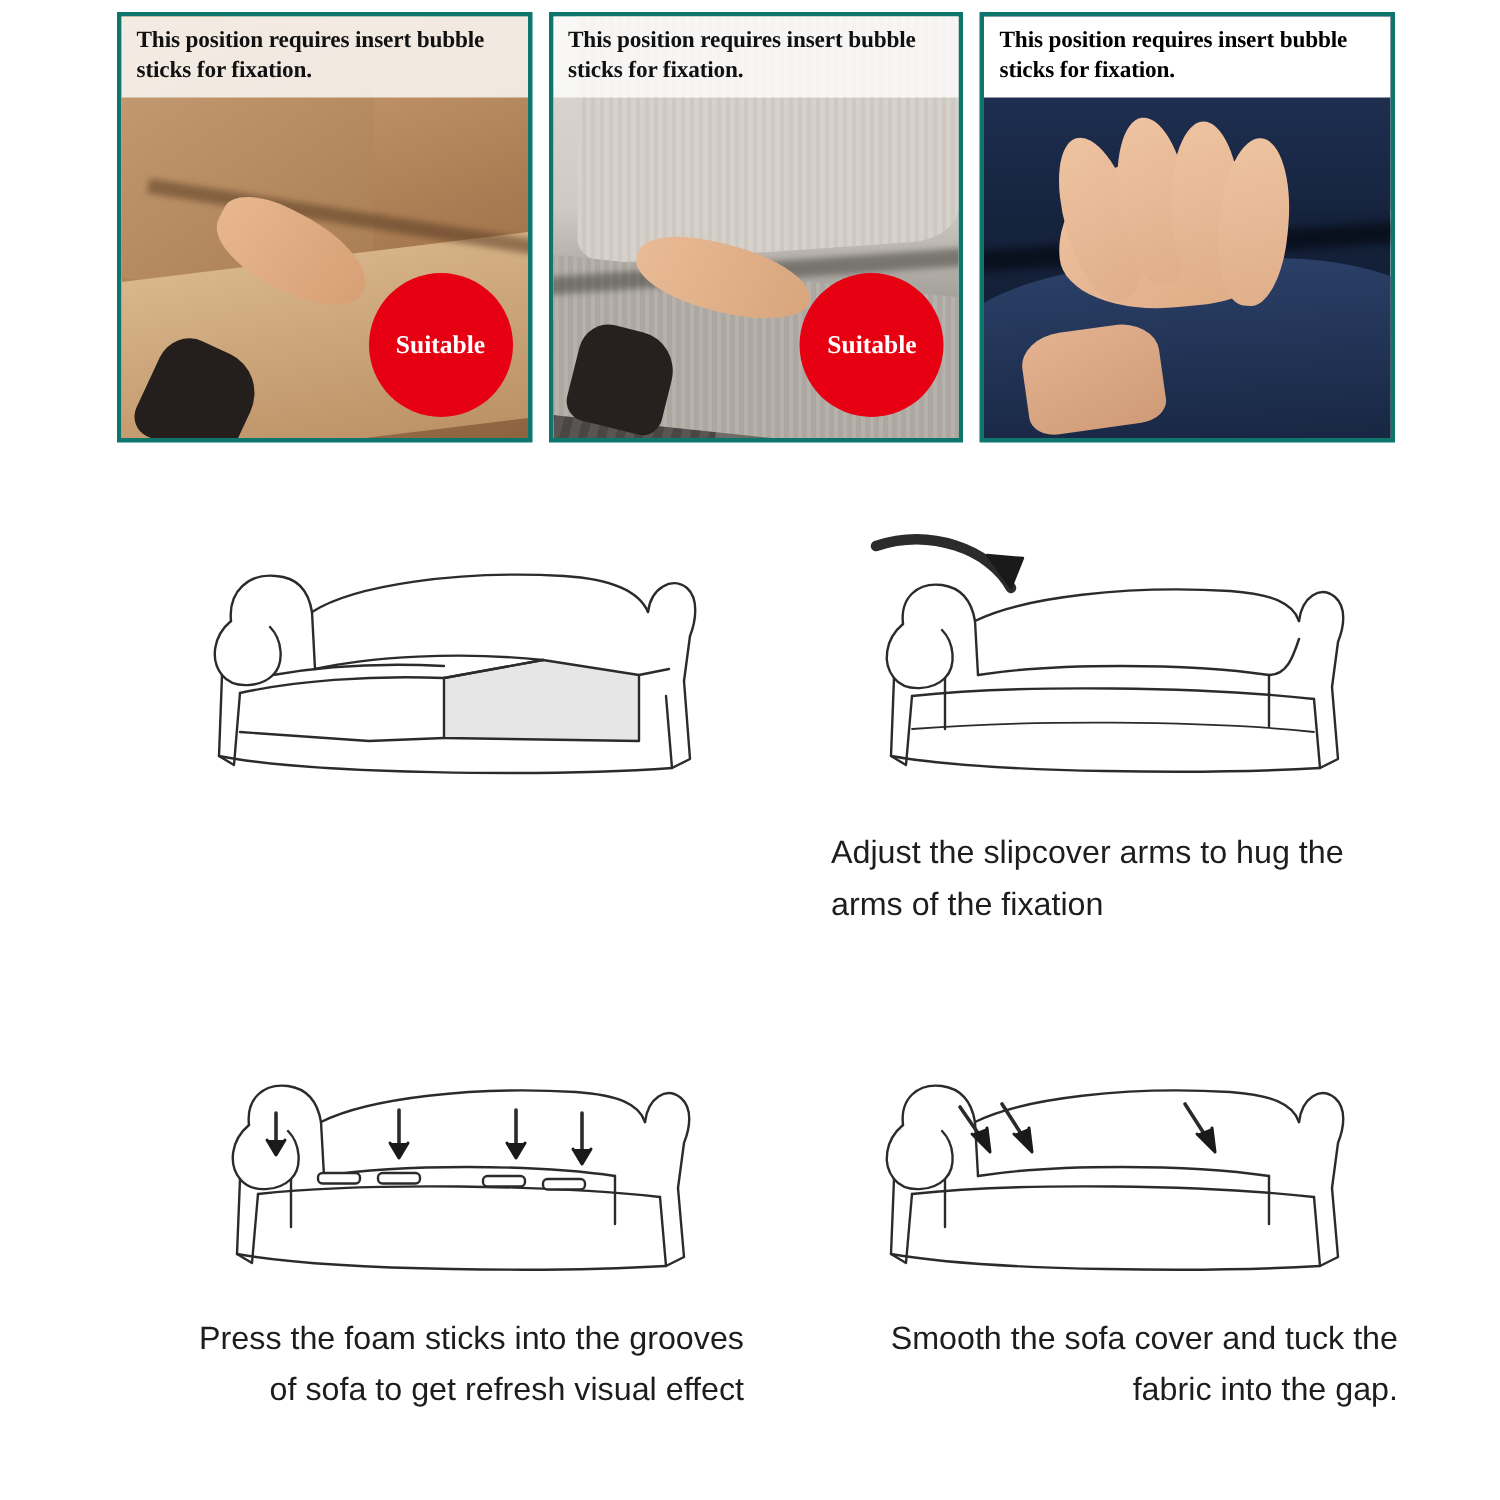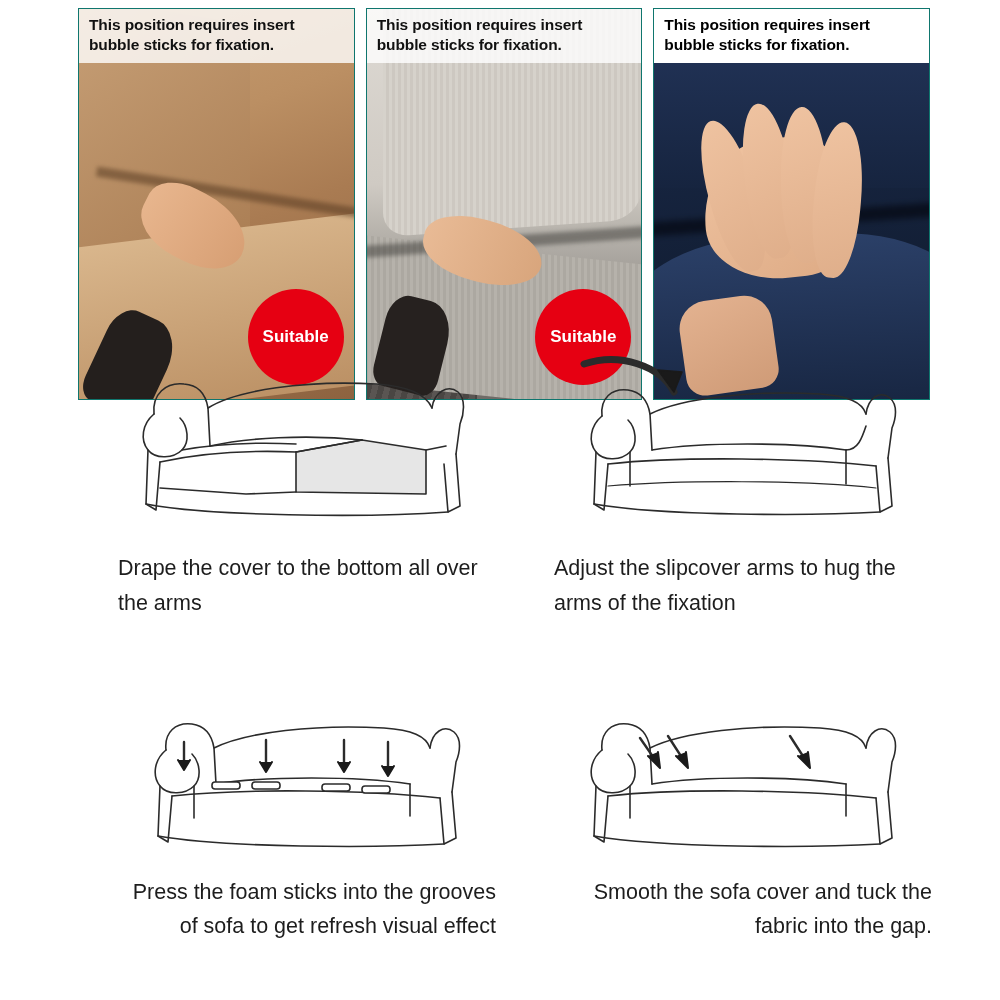--- a/index.html
+++ b/index.html
@@ -22,24 +22,25 @@
     top: 8px;
     left: 78px;
     width: 852px;
     height: 322px;
     display: flex;
     gap: 11px;
   }
   .photo-card {
     position: relative;
     width: 277px;
-    height: 392px;
+    height: 287px;
     overflow: hidden;
-    border: 1px solid #0f766e;
+    border: 3px solid #0f766e;
     box-sizing: border-box;
+    font-family: Liberation Serif, serif;
   }
   .photo-card .scene {
     position: absolute;
     inset: 0;
   }
 
   
   .scene-1 {
     background: linear-gradient(160deg, #c89f73 0%, #bb8f63 32%, #a97b52 56%, #8d6340 100%);
   }
@@ -300,21 +301,20 @@
           <path d="M330 100 L334 152 L322 158 L318 110"></path>
           <path d="M34 108 C70 100 120 96 170 98"></path>
           <path d="M20 150 C80 162 240 164 322 158"></path>
           <path d="M236 86 L300 96 L300 140 L170 138 L170 98 Z" fill="#e6e6e6" stroke="#2b2b2b"></path>
           <path d="M170 98 L236 86"></path>
           <path d="M300 96 L320 92"></path>
           <path d="M56 96 C90 90 130 88 170 90"></path>
           <path d="M170 138 L120 140 L34 134"></path>
         </svg>
       </div>
-      <div class="step-text">Drape the cover to the bottom all over the arms</div>
     </div>
 
     <div class="step">
       <div class="step-art">
         <svg width="340" height="180" viewBox="0 0 340 180" fill="none" stroke="#2b2b2b" stroke-width="1.6" stroke-linejoin="round" stroke-linecap="round">
           <path d="M40 62 C38 44 50 34 66 36 C80 38 86 48 88 60 L90 96"></path>
           <path d="M88 60 C120 44 190 36 258 40 C286 42 300 48 304 60"></path>
           <path d="M304 60 C306 44 318 36 328 44 C336 51 334 64 330 74 L326 104"></path>
           <path d="M40 62 C28 72 26 88 34 98 C42 108 60 106 68 98 C76 90 74 74 66 66"></path>
           <path d="M90 96 C140 88 230 88 284 96"></path>

